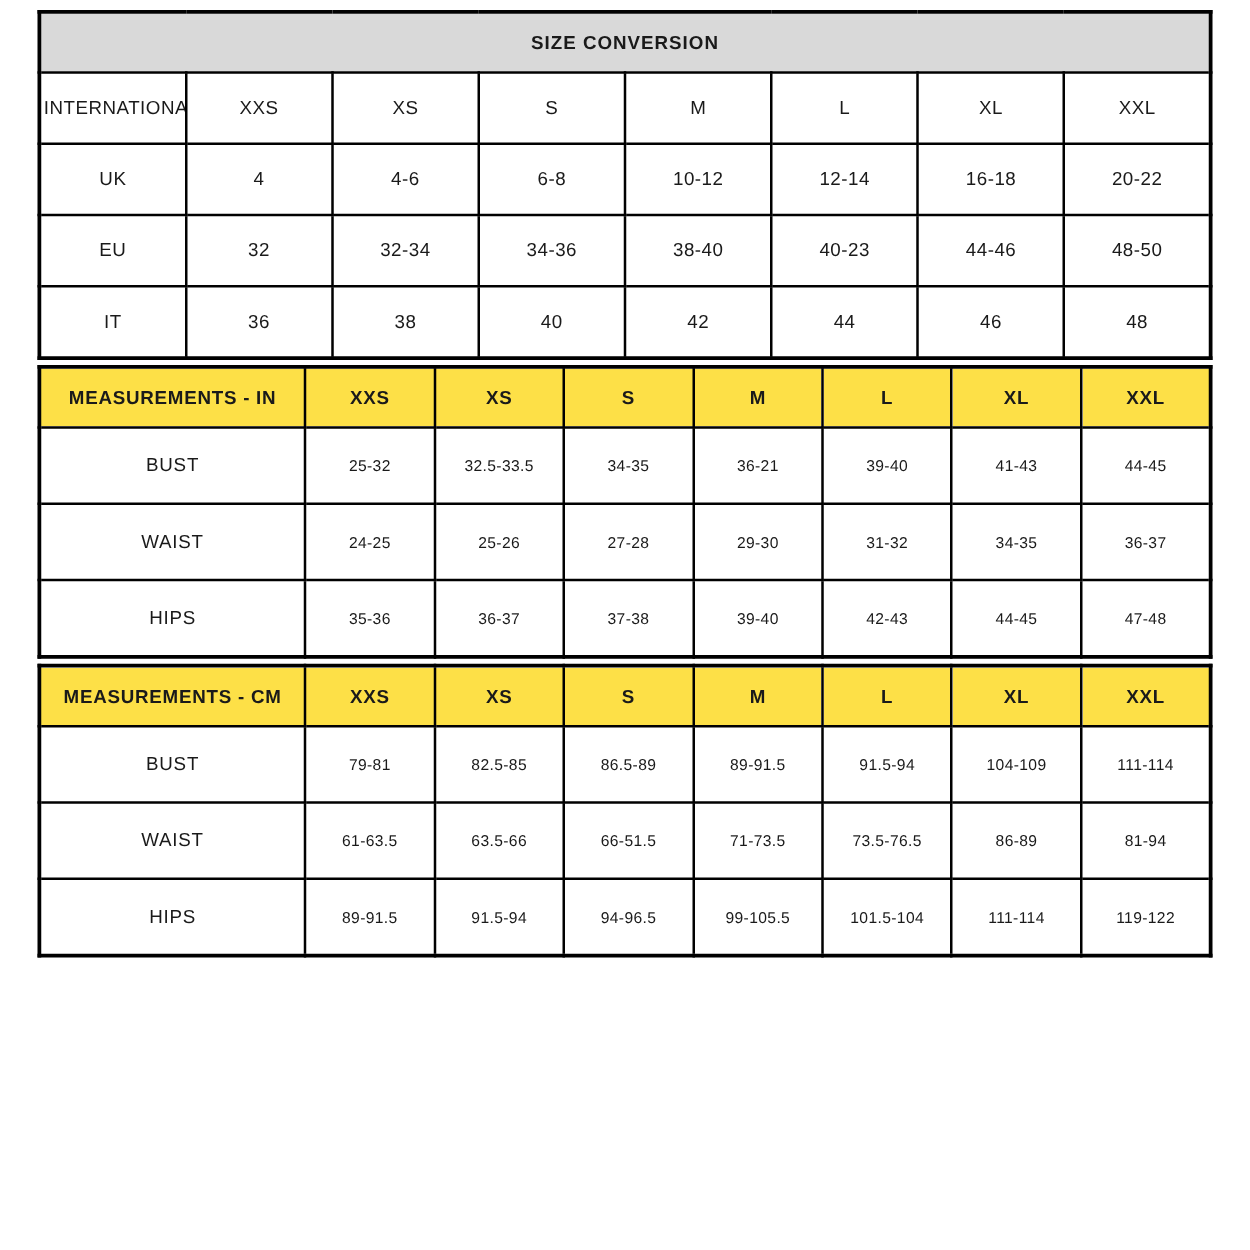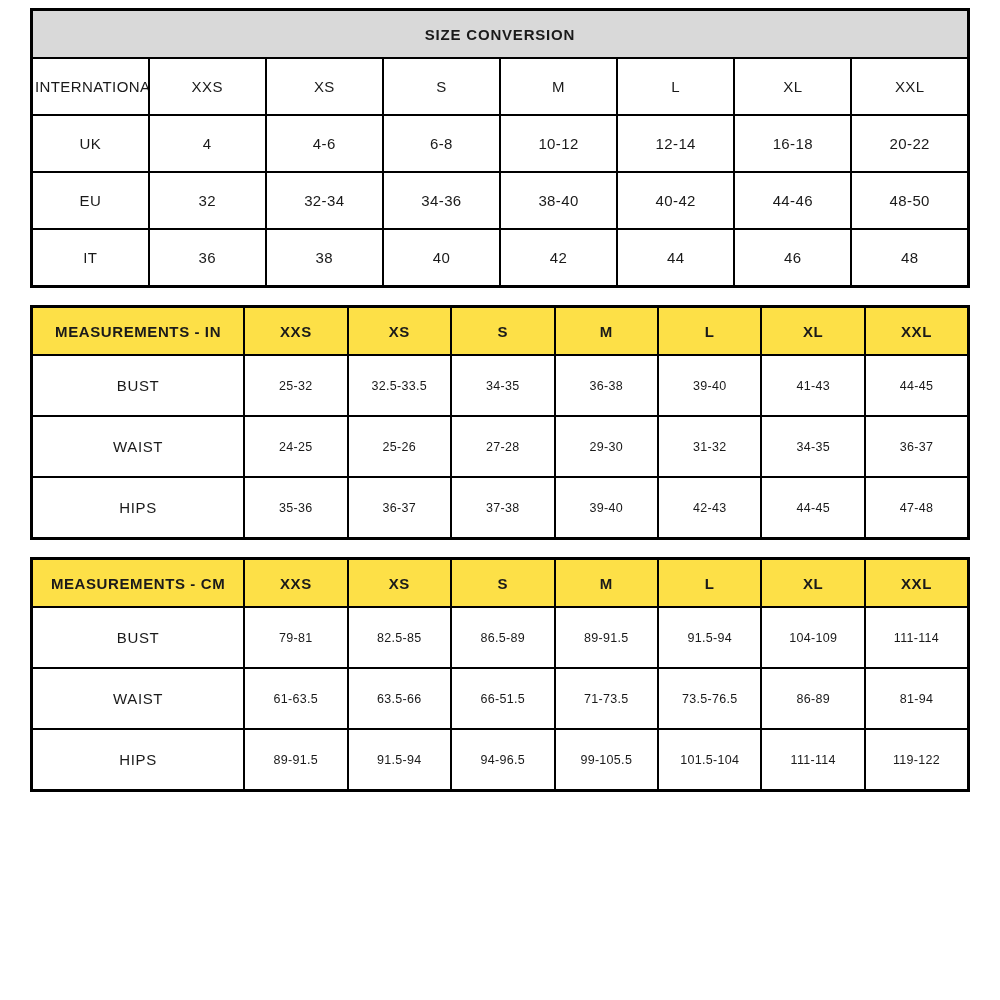--- a/index.html
+++ b/index.html
@@ -21,21 +21,21 @@
     font-size: 26px;
     font-weight: 700;
     letter-spacing: 1.5px;
     margin: 4px 0 14px 0;
   }
   table.tbl {
     width: 100%;
     border-collapse: collapse;
     table-layout: fixed;
     border: 3px solid #000;
-    margin-bottom: 17px;
+    margin-bottom: 4px;
   }
   table.tbl td, table.tbl th {
     border: 2px solid #000;
     text-align: center;
     vertical-align: middle;
     padding: 0 2px;
     overflow: hidden;
   }
   
   .banner {
@@ -92,21 +92,21 @@
           <td>12-14</td>
           <td>16-18</td>
           <td>20-22</td>
         </tr>
         <tr>
           <td class="first">EU</td>
           <td>32</td>
           <td>32-34</td>
           <td>34-36</td>
           <td>38-40</td>
-          <td>40-42</td>
+          <td>40-23</td>
           <td>44-46</td>
           <td>48-50</td>
         </tr>
         <tr>
           <td class="first">IT</td>
           <td>36</td>
           <td>38</td>
           <td>40</td>
           <td>42</td>
           <td>44</td>
@@ -126,21 +126,21 @@
           <th>M</th>
           <th>L</th>
           <th>XL</th>
           <th>XXL</th>
         </tr>
         <tr>
           <td class="first">BUST</td>
           <td>25-32</td>
           <td>32.5-33.5</td>
           <td>34-35</td>
-          <td>36-38</td>
+          <td>36-21</td>
           <td>39-40</td>
           <td>41-43</td>
           <td>44-45</td>
         </tr>
         <tr>
           <td class="first">WAIST</td>
           <td>24-25</td>
           <td>25-26</td>
           <td>27-28</td>
           <td>29-30</td>

